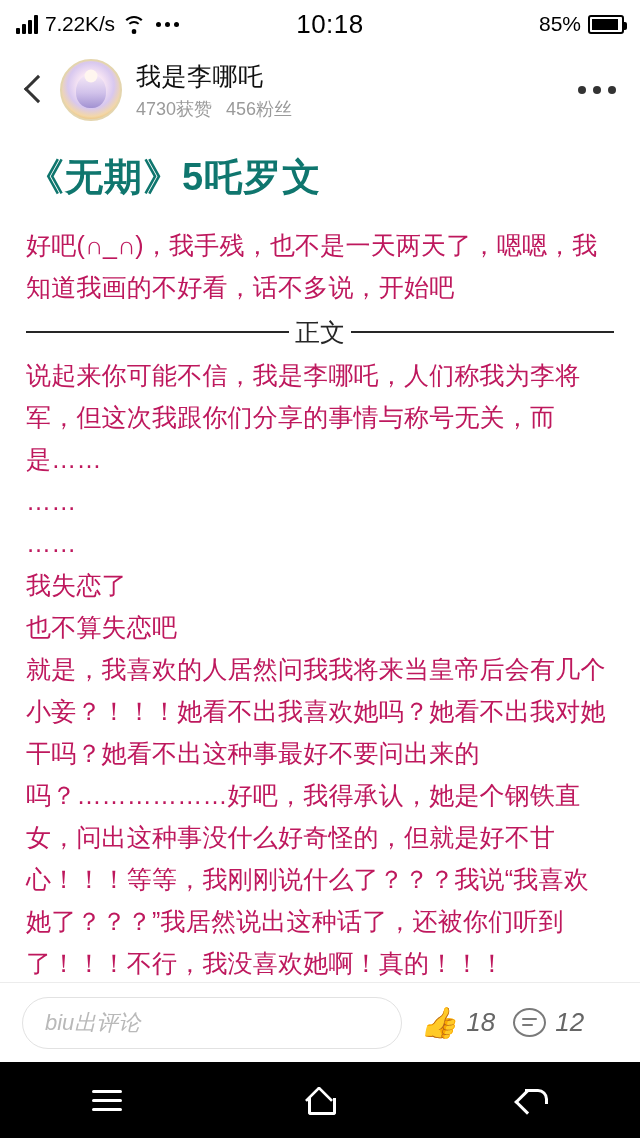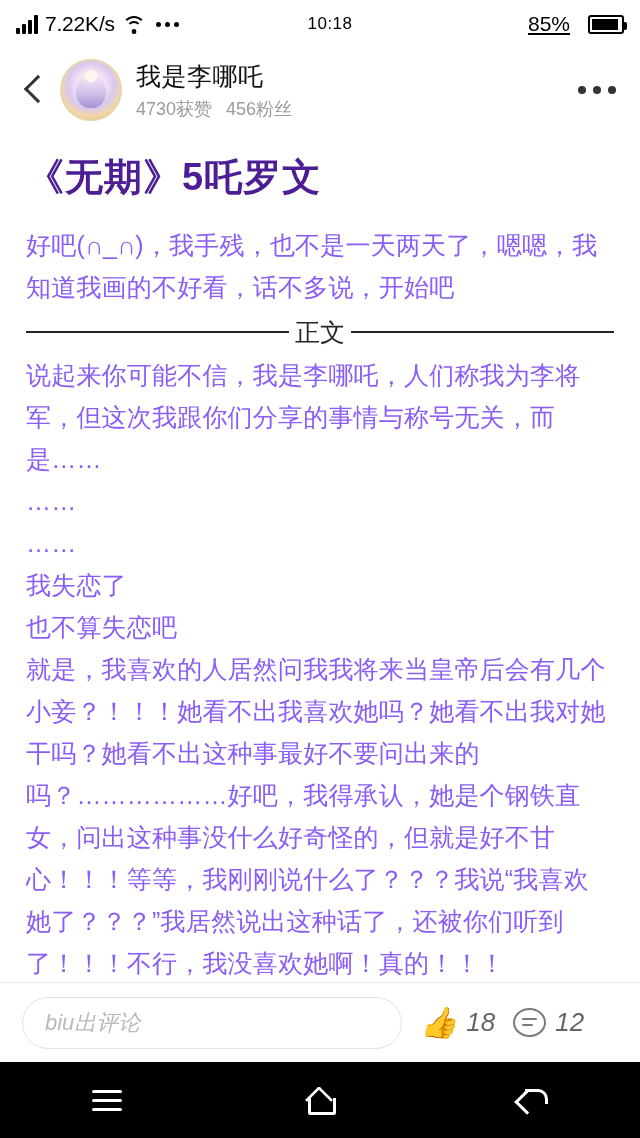--- a/index.html
+++ b/index.html
@@ -80,31 +80,30 @@
     margin-left: 3px;
   }
   .dots-3 i {
     width: 5px; height: 5px; border-radius: 50%; background: #000;
     display: block;
   }
   .status-center {
     position: absolute;
     left: 0; right: 0;
     text-align: center;
-    font-size: 17px;
+    font-size: 26px;
     letter-spacing: 0.5px;
     padding-left: 20px;
   }
   .status-right {
     margin-left: auto;
     display: flex;
     align-items: center;
-    gap: 18px;
+    gap: 7px;
     font-size: 21px;
-    text-decoration: underline;
   }
   .battery {
     width: 36px; height: 19px;
     border: 2px solid #000;
     border-radius: 3px;
     position: relative;
   }
   .battery:after {
     content: "";
     position: absolute;
@@ -202,30 +201,30 @@
   }
 
   
   .article {
     flex: 1 1 auto;
     padding: 8px 26px 0 26px;
     overflow: hidden;
   }
   .title {
     font-size: 38px;
-    color: #4c1d95;
+    color: #0f766e;
     font-weight: 700;
     letter-spacing: 1px;
     margin: 14px 0 22px 0;
     line-height: 1.25;
   }
   .para {
     font-size: 25px;
     line-height: 42px;
-    color: #8b5cf6;
+    color: #be185d;
     letter-spacing: 0.2px;
     word-break: break-all;
   }
   .divider-text {
     display: flex;
     align-items: center;
     gap: 0;
     margin: 4px 0 2px 0;
     color: #262626;
     font-size: 25px;

